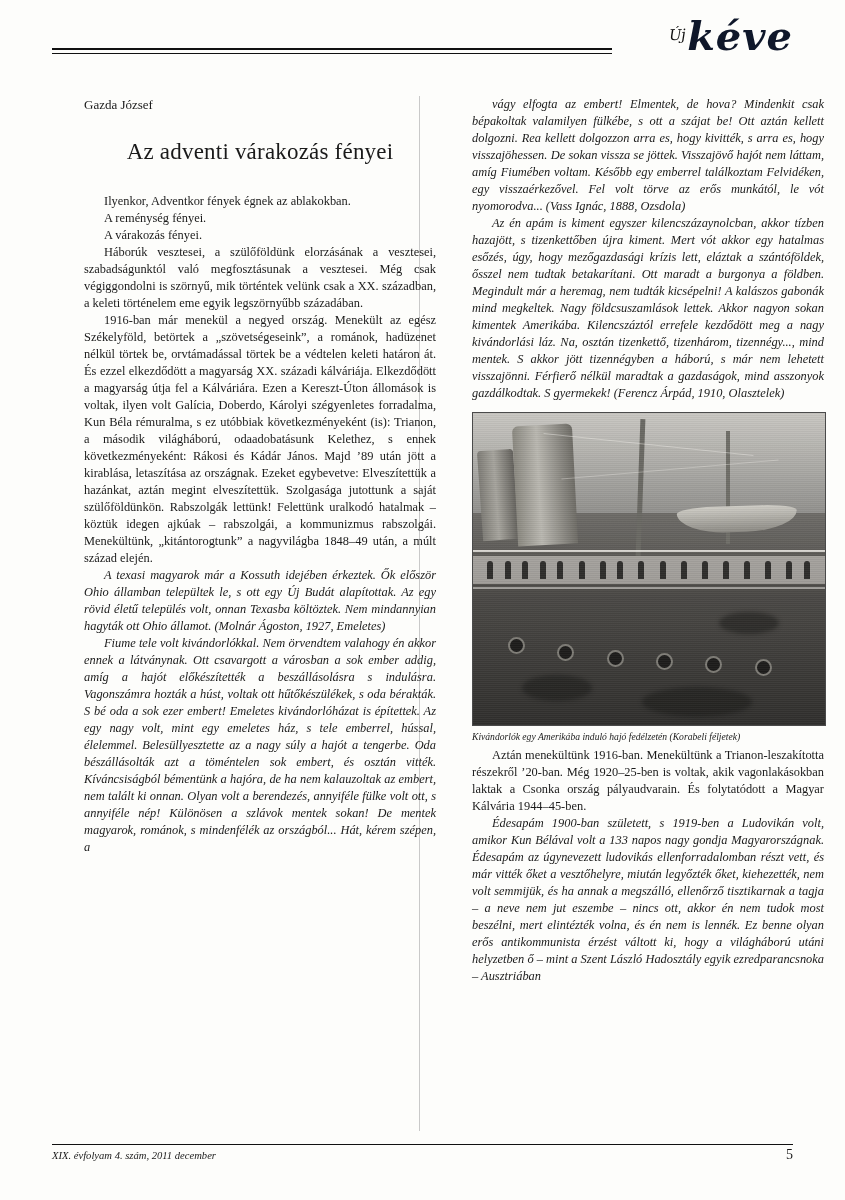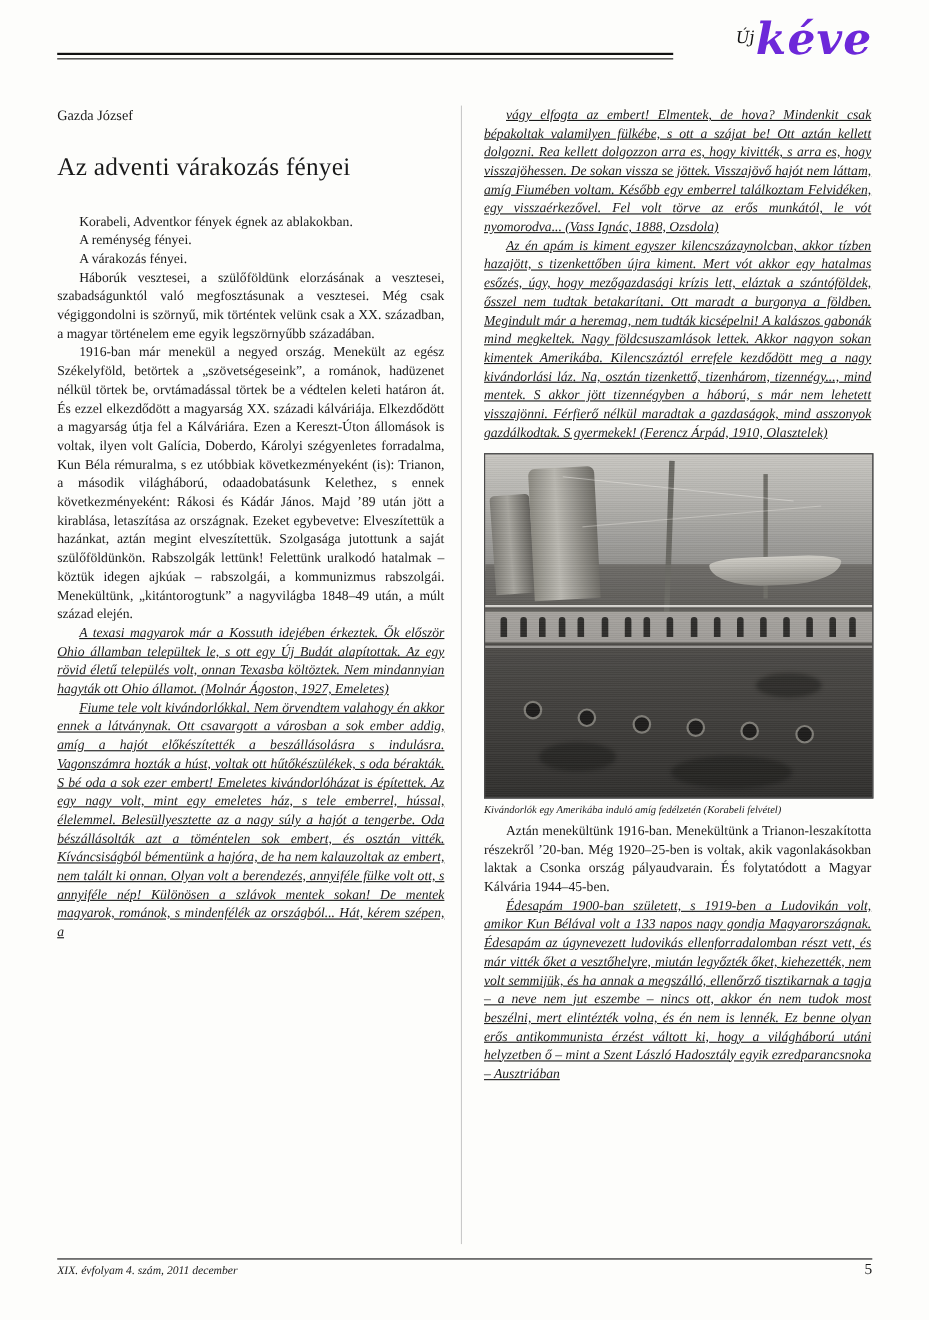--- a/index.html
+++ b/index.html
@@ -61,62 +61,64 @@
     color: #111;
     display: inline-block;
     transform: translateY(-10px) rotate(-2deg);
     margin-right: 2px;
   }
   .logo-main {
     font-family: "DejaVu Serif", serif;
     font-size: 40px;
     font-style: italic;
     font-weight: bold;
-    color: #6d28d9;
+    color: #0f172a;
     display: inline-block;
     letter-spacing: 1px;
   }
   
   .col {
     position: absolute;
     top: 96px;
     width: 352px;
     font-size: 12.4px;
     line-height: 1.37;
     text-align: justify;
+    margin-left: 32px;
   }
   .col-left { left: 52px; }
   .col-right { left: 440px; }
   .col-divider {
     position: absolute;
     left: 419px;
     top: 96px;
     width: 1px;
     height: 1035px;
     background: #c9c9c9;
   }
   .byline {
     font-size: 13px;
     margin: 0 0 22px 0;
     text-align: left;
   }
   .article-title {
     font-size: 23px;
     font-weight: normal;
+    text-align: center;
     margin: 0 0 26px 0;
     letter-spacing: 0.2px;
     font-family: "Liberation Serif", serif;
   }
   p.body {
     margin: 0;
     text-indent: 20px;
     text-align: justify;
     hyphens: auto;
   }
-  p.body.ital { font-style: italic; text-decoration: underline; }
+  p.body.ital { font-style: italic; }
   
   .photo-wrap {
     margin: 10px 0 4px 0;
   }
   .photo {
     width: 352px;
     height: 312px;
     position: relative;
     overflow: hidden;
     background: #5d5d5d;
@@ -250,24 +252,24 @@
       <span class="logo-small">Új</span><span class="logo-main">kéve</span>
     </div>
   </div>
 
   <div class="col-divider"></div>
 
   <div class="col col-left">
     <div class="byline">Gazda József</div>
     <h1 class="article-title">Az adventi várakozás fényei</h1>
 
-    <p class="body">Korabeli, Adventkor fények égnek az ablakokban.</p>
+    <p class="body">Ilyenkor, Adventkor fények égnek az ablakokban.</p>
     <p class="body">A reménység fényei.</p>
     <p class="body">A várakozás fényei.</p>
-    <p class="body">Háborúk vesztesei, a szülőföldünk elorzásának a vesztesei, szabadságunktól való megfosztásunak a vesztesei. Még csak végiggondolni is szörnyű, mik történtek velünk csak a XX. században, a magyar történelem eme egyik legszörnyűbb századában.</p>
+    <p class="body">Háborúk vesztesei, a szülőföldünk elorzásának a vesztesei, szabadságunktól való megfosztásunak a vesztesei. Még csak végiggondolni is szörnyű, mik történtek velünk csak a XX. században, a keleti történelem eme egyik legszörnyűbb századában.</p>
     <p class="body">1916-ban már menekül a negyed ország. Menekült az egész Székelyföld, betörtek a „szövetségeseink”, a románok, hadüzenet nélkül törtek be, orvtámadással törtek be a védtelen keleti határon át. És ezzel elkezdődött a magyarság XX. századi kálváriája. Elkezdődött a magyarság útja fel a Kálváriára. Ezen a Kereszt-Úton állomások is voltak, ilyen volt Galícia, Doberdo, Károlyi szégyenletes forradalma, Kun Béla rémuralma, s ez utóbbiak következményeként (is): Trianon, a második világháború, odaadobatásunk Kelethez, s ennek következményeként: Rákosi és Kádár János. Majd ’89 után jött a kirablása, letaszítása az országnak. Ezeket egybevetve: Elveszítettük a hazánkat, aztán megint elveszítettük. Szolgasága jutottunk a saját szülőföldünkön. Rabszolgák lettünk! Felettünk uralkodó hatalmak – köztük idegen ajkúak – rabszolgái, a kommunizmus rabszolgái. Menekültünk, „kitántorogtunk” a nagyvilágba 1848–49 után, a múlt század elején.</p>
     <p class="body ital">A texasi magyarok már a Kossuth idejében érkeztek. Ők először Ohio államban települtek le, s ott egy Új Budát alapítottak. Az egy rövid életű település volt, onnan Texasba költöztek. Nem mindannyian hagyták ott Ohio államot. (Molnár Ágoston, 1927, Emeletes)</p>
     <p class="body ital">Fiume tele volt kivándorlókkal. Nem örvendtem valahogy én akkor ennek a látványnak. Ott csavargott a városban a sok ember addig, amíg a hajót előkészítették a beszállásolásra s indulásra. Vagonszámra hozták a húst, voltak ott hűtőkészülékek, s oda bérakták. S bé oda a sok ezer embert! Emeletes kivándorlóházat is építettek. Az egy nagy volt, mint egy emeletes ház, s tele emberrel, hússal, élelemmel. Belesüllyesztette az a nagy súly a hajót a tengerbe. Oda bészállásolták azt a töméntelen sok embert, és osztán vitték. Kíváncsiságból bémentünk a hajóra, de ha nem kalauzoltak az embert, nem talált ki onnan. Olyan volt a berendezés, annyiféle fülke volt ott, s annyiféle nép! Különösen a szlávok mentek sokan! De mentek magyarok, románok, s mindenfélék az országból... Hát, kérem szépen, a</p>
   </div>
 
   <div class="col col-right">
     <p class="body ital">vágy elfogta az embert! Elmentek, de hova? Mindenkit csak bépakoltak valamilyen fülkébe, s ott a szájat be! Ott aztán kellett dolgozni. Rea kellett dolgozzon arra es, hogy kivitték, s arra es, hogy visszajöhessen. De sokan vissza se jöttek. Visszajövő hajót nem láttam, amíg Fiumében voltam. Később egy emberrel találkoztam Felvidéken, egy visszaérkezővel. Fel volt törve az erős munkától, le vót nyomorodva... (Vass Ignác, 1888, Ozsdola)</p>
     <p class="body ital">Az én apám is kiment egyszer kilencszázaynolcban, akkor tízben hazajött, s tizenkettőben újra kiment. Mert vót akkor egy hatalmas esőzés, úgy, hogy mezőgazdasági krízis lett, eláztak a szántóföldek, ősszel nem tudtak betakarítani. Ott maradt a burgonya a földben. Megindult már a heremag, nem tudták kicsépelni! A kalászos gabonák mind megkeltek. Nagy földcsuszamlások lettek. Akkor nagyon sokan kimentek Amerikába. Kilencszáztól errefele kezdődött meg a nagy kivándorlási láz. Na, osztán tizenkettő, tizenhárom, tizennégy..., mind mentek. S akkor jött tizennégyben a háború, s már nem lehetett visszajönni. Férfierő nélkül maradtak a gazdaságok, mind asszonyok gazdálkodtak. S gyermekek! (Ferencz Árpád, 1910, Olasztelek)</p>
 
     <div class="photo-wrap">
@@ -307,21 +309,21 @@
         <div class="porthole" style="left:24%; top:74%"></div>
         <div class="porthole" style="left:38%; top:76%"></div>
         <div class="porthole" style="left:52%; top:77%"></div>
         <div class="porthole" style="left:66%; top:78%"></div>
         <div class="porthole" style="left:80%; top:79%"></div>
         <div class="rust" style="left:14%; top:84%; width:70px; height:26px;"></div>
         <div class="rust" style="left:48%; top:88%; width:110px; height:30px;"></div>
         <div class="rust" style="left:70%; top:64%; width:60px; height:22px;"></div>
         <div class="grain"></div>
       </div>
-      <div class="photo-caption">Kivándorlók egy Amerikába induló amíg fedélzetén (Korabeli felvétel)</div>
+      <div class="photo-caption">Kivándorlók egy Amerikába induló hajó fedélzetén (Korabeli féljetek)</div>
     </div>
 
     <p class="body">Aztán menekültünk 1916-ban. Menekültünk a Trianon-leszakította részekről ’20-ban. Még 1920–25-ben is voltak, akik vagonlakásokban laktak a Csonka ország pályaudvarain. És folytatódott a Magyar Kálvária 1944–45-ben.</p>
     <p class="body ital">Édesapám 1900-ban született, s 1919-ben a Ludovikán volt, amikor Kun Bélával volt a 133 napos nagy gondja Magyarországnak. Édesapám az úgynevezett ludovikás ellenforradalomban részt vett, és már vitték őket a vesztőhelyre, miután legyőzték őket, kiehezették, nem volt semmijük, és ha annak a megszálló, ellenőrző tisztikarnak a tagja – a neve nem jut eszembe – nincs ott, akkor én nem tudok most beszélni, mert elintézték volna, és én nem is lennék. Ez benne olyan erős antikommunista érzést váltott ki, hogy a világháború utáni helyzetben ő – mint a Szent László Hadosztály egyik ezredparancsnoka – Ausztriában</p>
   </div>
 
   <div class="footer-rule"></div>
   <div class="footer-left">XIX. évfolyam 4. szám, 2011 december</div>
   <div class="footer-right">5</div>
 

